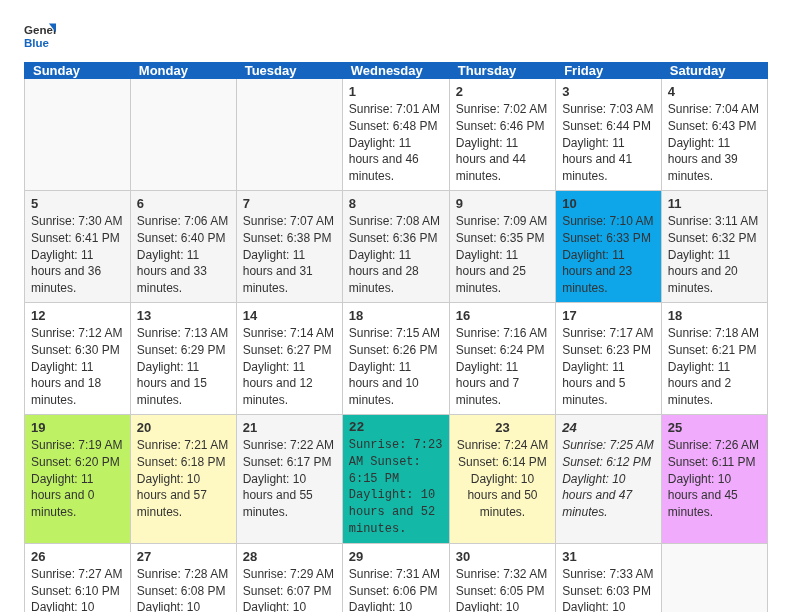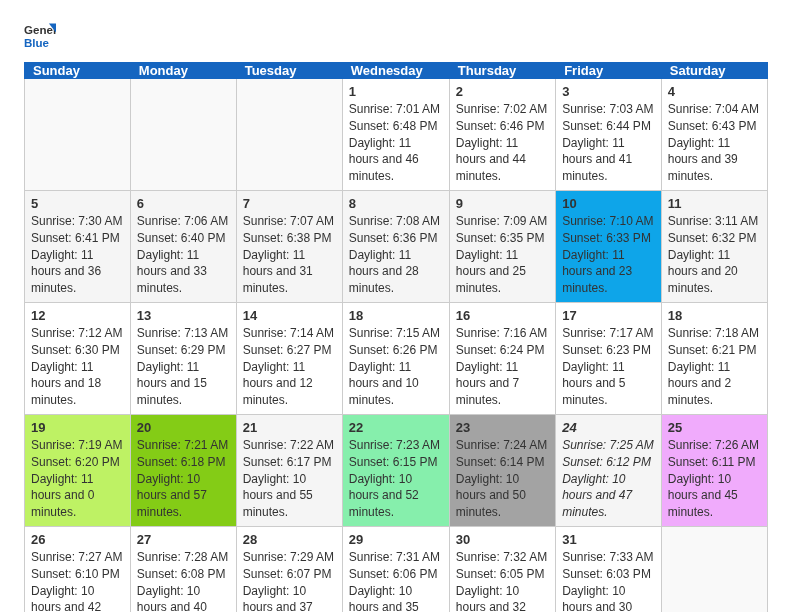--- a/index.html
+++ b/index.html
@@ -246,42 +246,42 @@
         </td>
       </tr>
       <tr>
         <td style="background: #bef264;">
           <span class="day-number">19</span>
           <div class="day-info">Sunrise: 7:19 AM
 Sunset: 6:20 PM
 Daylight: 11 hours
 and 0 minutes.</div>
         </td>
-        <td style="background: #84cc16;">
+        <td style="background: #fef9c3;">
           <span class="day-number">20</span>
           <div class="day-info">Sunrise: 7:21 AM
 Sunset: 6:18 PM
 Daylight: 10 hours
 and 57 minutes.</div>
         </td>
         <td style="background: rgb(245, 245, 245);">
           <span class="day-number">21</span>
           <div class="day-info">Sunrise: 7:22 AM
 Sunset: 6:17 PM
 Daylight: 10 hours
 and 55 minutes.</div>
         </td>
-        <td style="background: #86efac;">
+        <td style="background: #14b8a6; font-family: Liberation Mono, monospace;">
           <span class="day-number">22</span>
           <div class="day-info">Sunrise: 7:23 AM
 Sunset: 6:15 PM
 Daylight: 10 hours
 and 52 minutes.</div>
         </td>
-        <td style="background: #a3a3a3;">
+        <td style="background: #fef9c3; text-align: center;">
           <span class="day-number">23</span>
           <div class="day-info">Sunrise: 7:24 AM
 Sunset: 6:14 PM
 Daylight: 10 hours
 and 50 minutes.</div>
         </td>
         <td style="background: rgb(245, 245, 245); font-style: italic;">
           <span class="day-number">24</span>
           <div class="day-info">Sunrise: 7:25 AM
 Sunset: 6:12 PM

